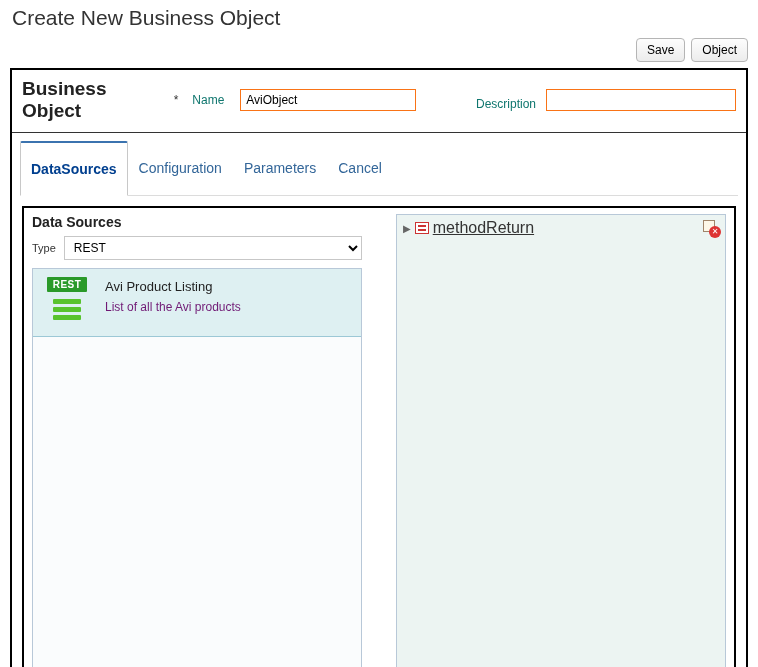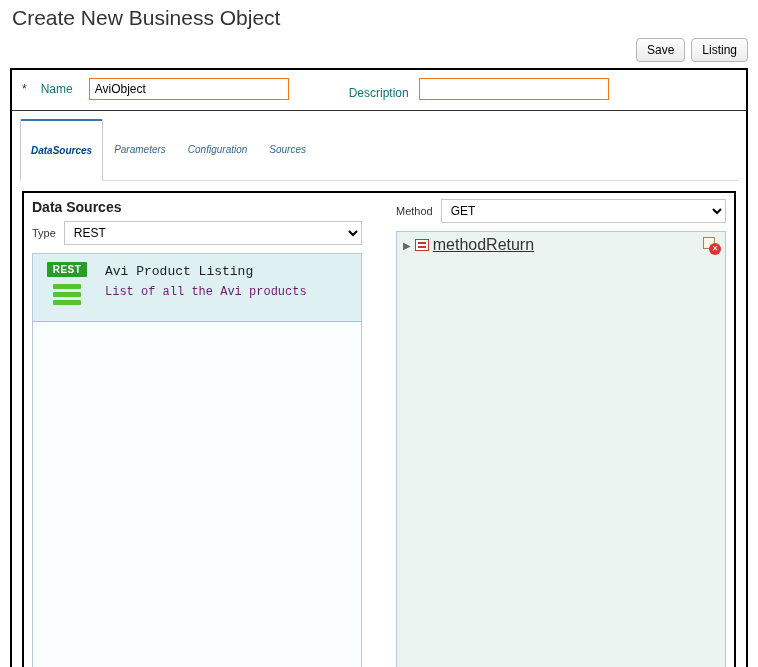--- a/index.html
+++ b/index.html
@@ -11,37 +11,37 @@
     .outer-box { border: 2px solid #000; }
     .header-row { display: flex; align-items: center; gap: 12px; padding: 8px 10px 10px 10px; border-bottom: 1px solid #333; }
     .header-title { font-size: 19px; font-weight: bold; color: #222; margin-right: 6px; padding-right: 4px; }
     .req-star { color: #333; margin-right: 2px; font-size: 12px; }
     .field-label { font-size: 12px; color: #0f766e; margin-right: 4px; }
     .text-input { border: 1px solid #f97316; background: #fff; padding: 3px 5px; font-size: 12px; height: 22px; }
     .name-input { width: 200px; }
     .desc-input { width: 190px; }
     .desc-group { margin-left: 48px; }
     .tabs-row { display: flex; gap: 0; padding: 6px 8px 0 8px; border-top: 1px solid #fff; }
-    .tab { padding: 24px 10px; font-size: 10px; color: #336699; cursor: pointer; border: 1px solid transparent; border-bottom: none; background: transparent; position: relative; top: 1px; font-style: italic; }
+    .tab { padding: 18px 10px; font-size: 14px; color: #336699; cursor: pointer; border: 1px solid transparent; border-bottom: none; background: transparent; position: relative; top: 1px; }
     .tab.active { color: #003f8f; font-weight: bold; border: 1px solid #c8c8c8; border-bottom: 1px solid #fff; border-top: 2px solid #3b73af; background: #fff; border-radius: 2px 2px 0 0; }
     .tabs-underline { border-bottom: 1px solid #dcdcdc; margin: 0 8px; }
     .content-box { margin: 10px; border: 2px solid #000; padding: 6px 8px 8px 8px; }
     .columns { display: flex; gap: 34px; }
     .col { flex: 1; display: flex; flex-direction: column; }
     .col-title { font-size: 14px; font-weight: bold; color: #222; margin-bottom: 6px; }
     .select-row { display: flex; align-items: center; gap: 8px; margin-bottom: 8px; }
     .select-row label { font-size: 11px; }
     .type-select { flex: 1; border: 1px solid #c7c7c7; background: #fff; padding: 3px 5px; font-size: 12px; height: 24px; }
     .panel { border: 1px solid #b8c8d8; background: #fafcfd; flex: 1; min-height: 430px; overflow: auto; }
     .ds-item { display: flex; align-items: flex-start; gap: 14px; padding: 8px 10px 14px 10px; background: #def0f2; border-bottom: 1px solid #9cc8d6; cursor: pointer; }
     .ds-icon-wrap { display: flex; flex-direction: column; align-items: center; gap: 4px; width: 48px; }
     .rest-badge { background: #2a9a2a; color: #fff; font-size: 10px; font-weight: bold; padding: 2px 6px; letter-spacing: 0.5px; border-radius: 1px; }
     .stack-icon { width: 28px; height: 26px; display: flex; flex-direction: column; justify-content: center; gap: 3px; padding: 2px 0; }
     .stack-icon .bar { height: 5px; background: #58c32e; border-radius: 1px; }
-    .ds-text { padding-top: 2px; font-family: Liberation Mono, monospace; }
+    .ds-text { padding-top: 2px; }
     .ds-name { font-size: 13px; color: #222; margin-bottom: 6px; }
     .ds-desc { font-size: 12px; color: #701a75; }
     .attr-panel { background: #ecf4f2; }
     .tree-row { display: flex; align-items: center; justify-content: space-between; padding: 4px 6px; }
     .tree-left { display: flex; align-items: center; gap: 4px; }
     .tree-arrow { color: #666; font-size: 10px; cursor: pointer; user-select: none; }
     .tree-icon { width: 14px; height: 12px; border: 1px solid #c33; background: #fff; position: relative; }
     .tree-icon::before, .tree-icon::after { content: ""; position: absolute; left: 2px; right: 2px; height: 2px; background: #c33; }
     .tree-icon::before { top: 2px; }
     .tree-icon::after { top: 6px; }
@@ -52,39 +52,40 @@
     .delete-x::before { content: "✕"; color: #fff; font-size: 8px; line-height: 1; }
   </style>
 </head>
 <body>
 
 <div class="dialog">
   <div class="dialog-title">Create New Business Object</div>
 
   <div class="topbar">
     <button class="btn">Save</button>
-    <button class="btn">Listing</button>
+    <button class="btn">Object</button>
   </div>
 
   <div class="outer-box">
     <div class="header-row">
+      <span class="header-title">Business Object</span>
       <span class="req-star">*</span>
       <span class="field-label">Name</span>
       <input type="text" class="text-input name-input" value="AviObject" style="">
       <div class="desc-group" style="display:flex;align-items:flex-end;gap:6px;">
         <span class="field-label">Description</span>
         <input type="text" class="text-input desc-input" value="" style="">
       </div>
     </div>
 
     <div class="tabs-row">
       <div class="tab active">DataSources</div>
+      <div class="tab">Configuration</div>
       <div class="tab">Parameters</div>
-      <div class="tab">Configuration</div>
-      <div class="tab">Sources</div>
+      <div class="tab">Cancel</div>
     </div>
     <div class="tabs-underline"></div>
 
     <div class="content-box">
       <div class="columns">
 
         <div class="col">
           <div class="col-title">Data Sources</div>
           <div class="select-row">
             <label>Type</label>
@@ -104,26 +105,20 @@
               </div>
               <div class="ds-text">
                 <div class="ds-name">Avi Product Listing</div>
                 <div class="ds-desc">List of all the Avi products</div>
               </div>
             </div>
           </div>
         </div>
 
         <div class="col">
-          <div class="select-row">
-            <label>Method</label>
-            <select class="type-select">
-              <option>GET</option>
-            </select>
-          </div>
           <div class="panel attr-panel">
             <div class="tree-row">
               <div class="tree-left">
                 <span class="tree-arrow">▶</span>
                 <span class="tree-icon"></span>
                 <span class="tree-label">methodReturn</span>
               </div>
               <div class="delete-icon">
                 <div class="delete-box"></div>
                 <div class="delete-x"></div>

